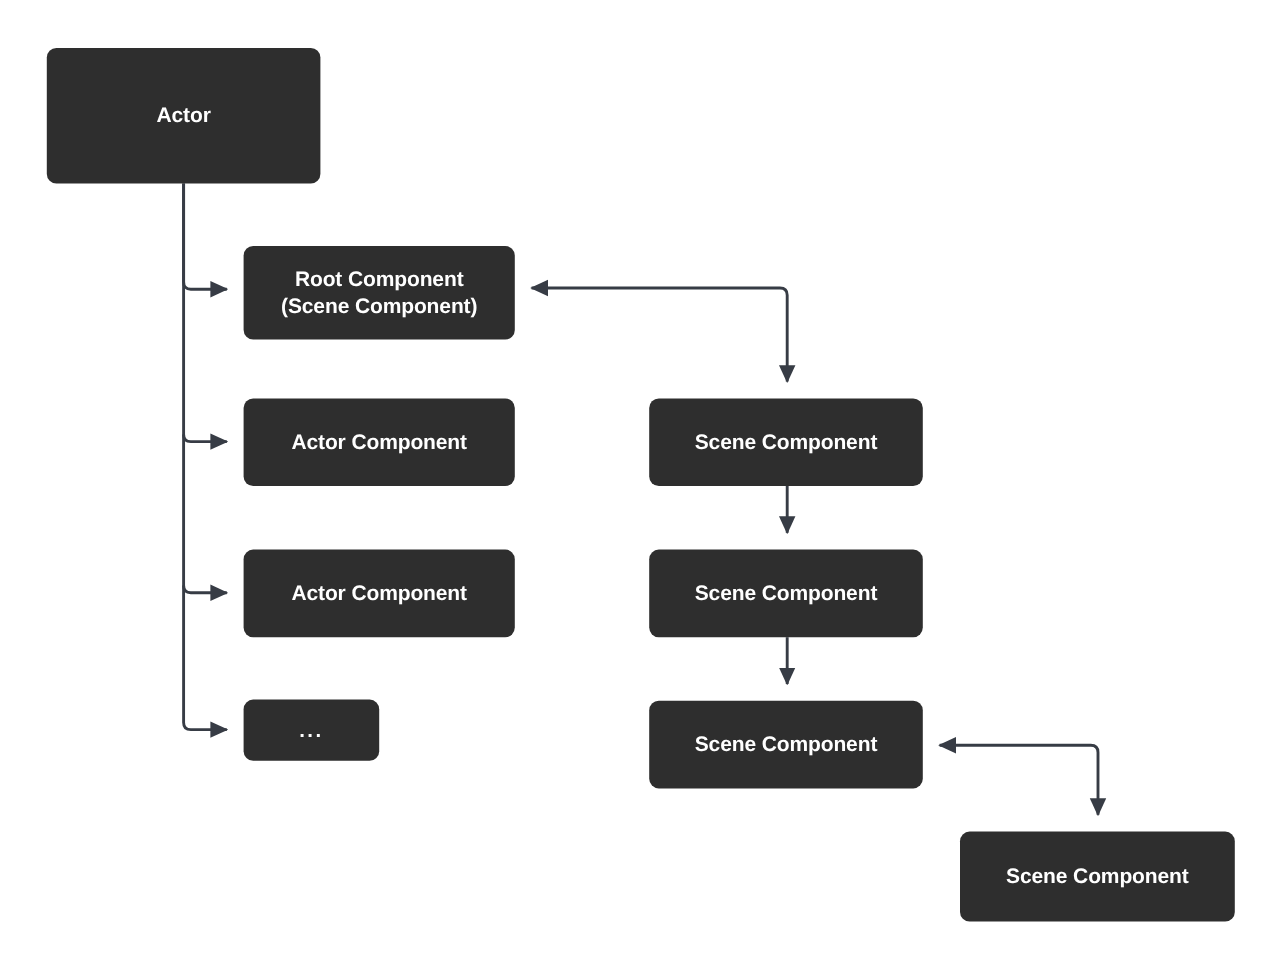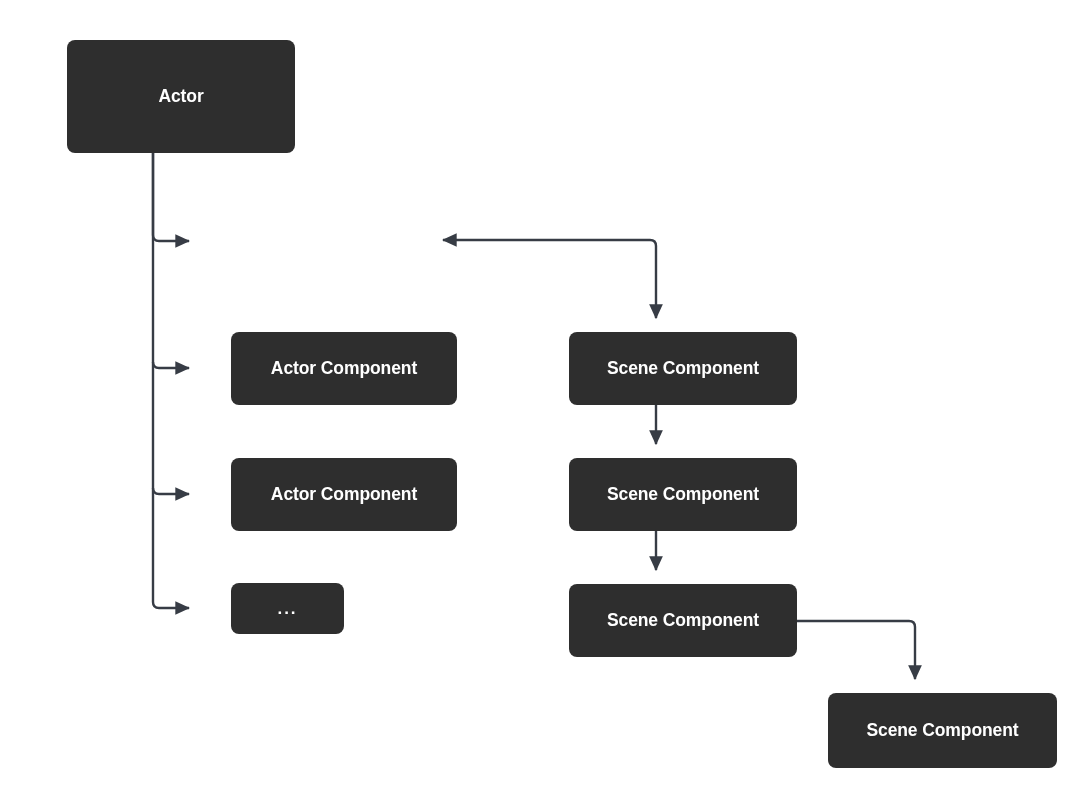--- a/index.html
+++ b/index.html
@@ -35,21 +35,20 @@
     display: flex;
     align-items: center;
     justify-content: center;
     text-align: center;
     font-weight: bold;
     font-size: 17.5px;
     line-height: 1.32;
     letter-spacing: -0.1px;
     padding: 4px 10px;
     font-family: "Liberation Sans", "DejaVu Sans", sans-serif;
-    margin-left: 28px;
   }
   .node-label {
     display: block;
     white-space: pre-line;
   }
   .node-ellipsis {
     font-size: 17px;
     letter-spacing: 2px;
     line-height: 1;
   }
@@ -93,20 +92,24 @@
 
         Scene Component 4 --&gt;
       <path d="M 783 621 L 909 621 Q 915 621 915 627 L 915 679" marker-start="url(#arrow-end)" marker-end="url(#arrow-end)"></path>
     </g>
   </svg>
 
   <div class="node" id="node-actor">
     <span class="node-label">Actor</span>
   </div>
 
+  <div class="node" id="node-root-component">
+    <span class="node-label">Root Component
+(Scene Component)</span>
+  </div>
 
   <div class="node" id="node-actor-comp-1">
     <span class="node-label">Actor Component</span>
   </div>
 
   <div class="node" id="node-actor-comp-2">
     <span class="node-label">Actor Component</span>
   </div>
 
   <div class="node" id="node-ellipsis">

